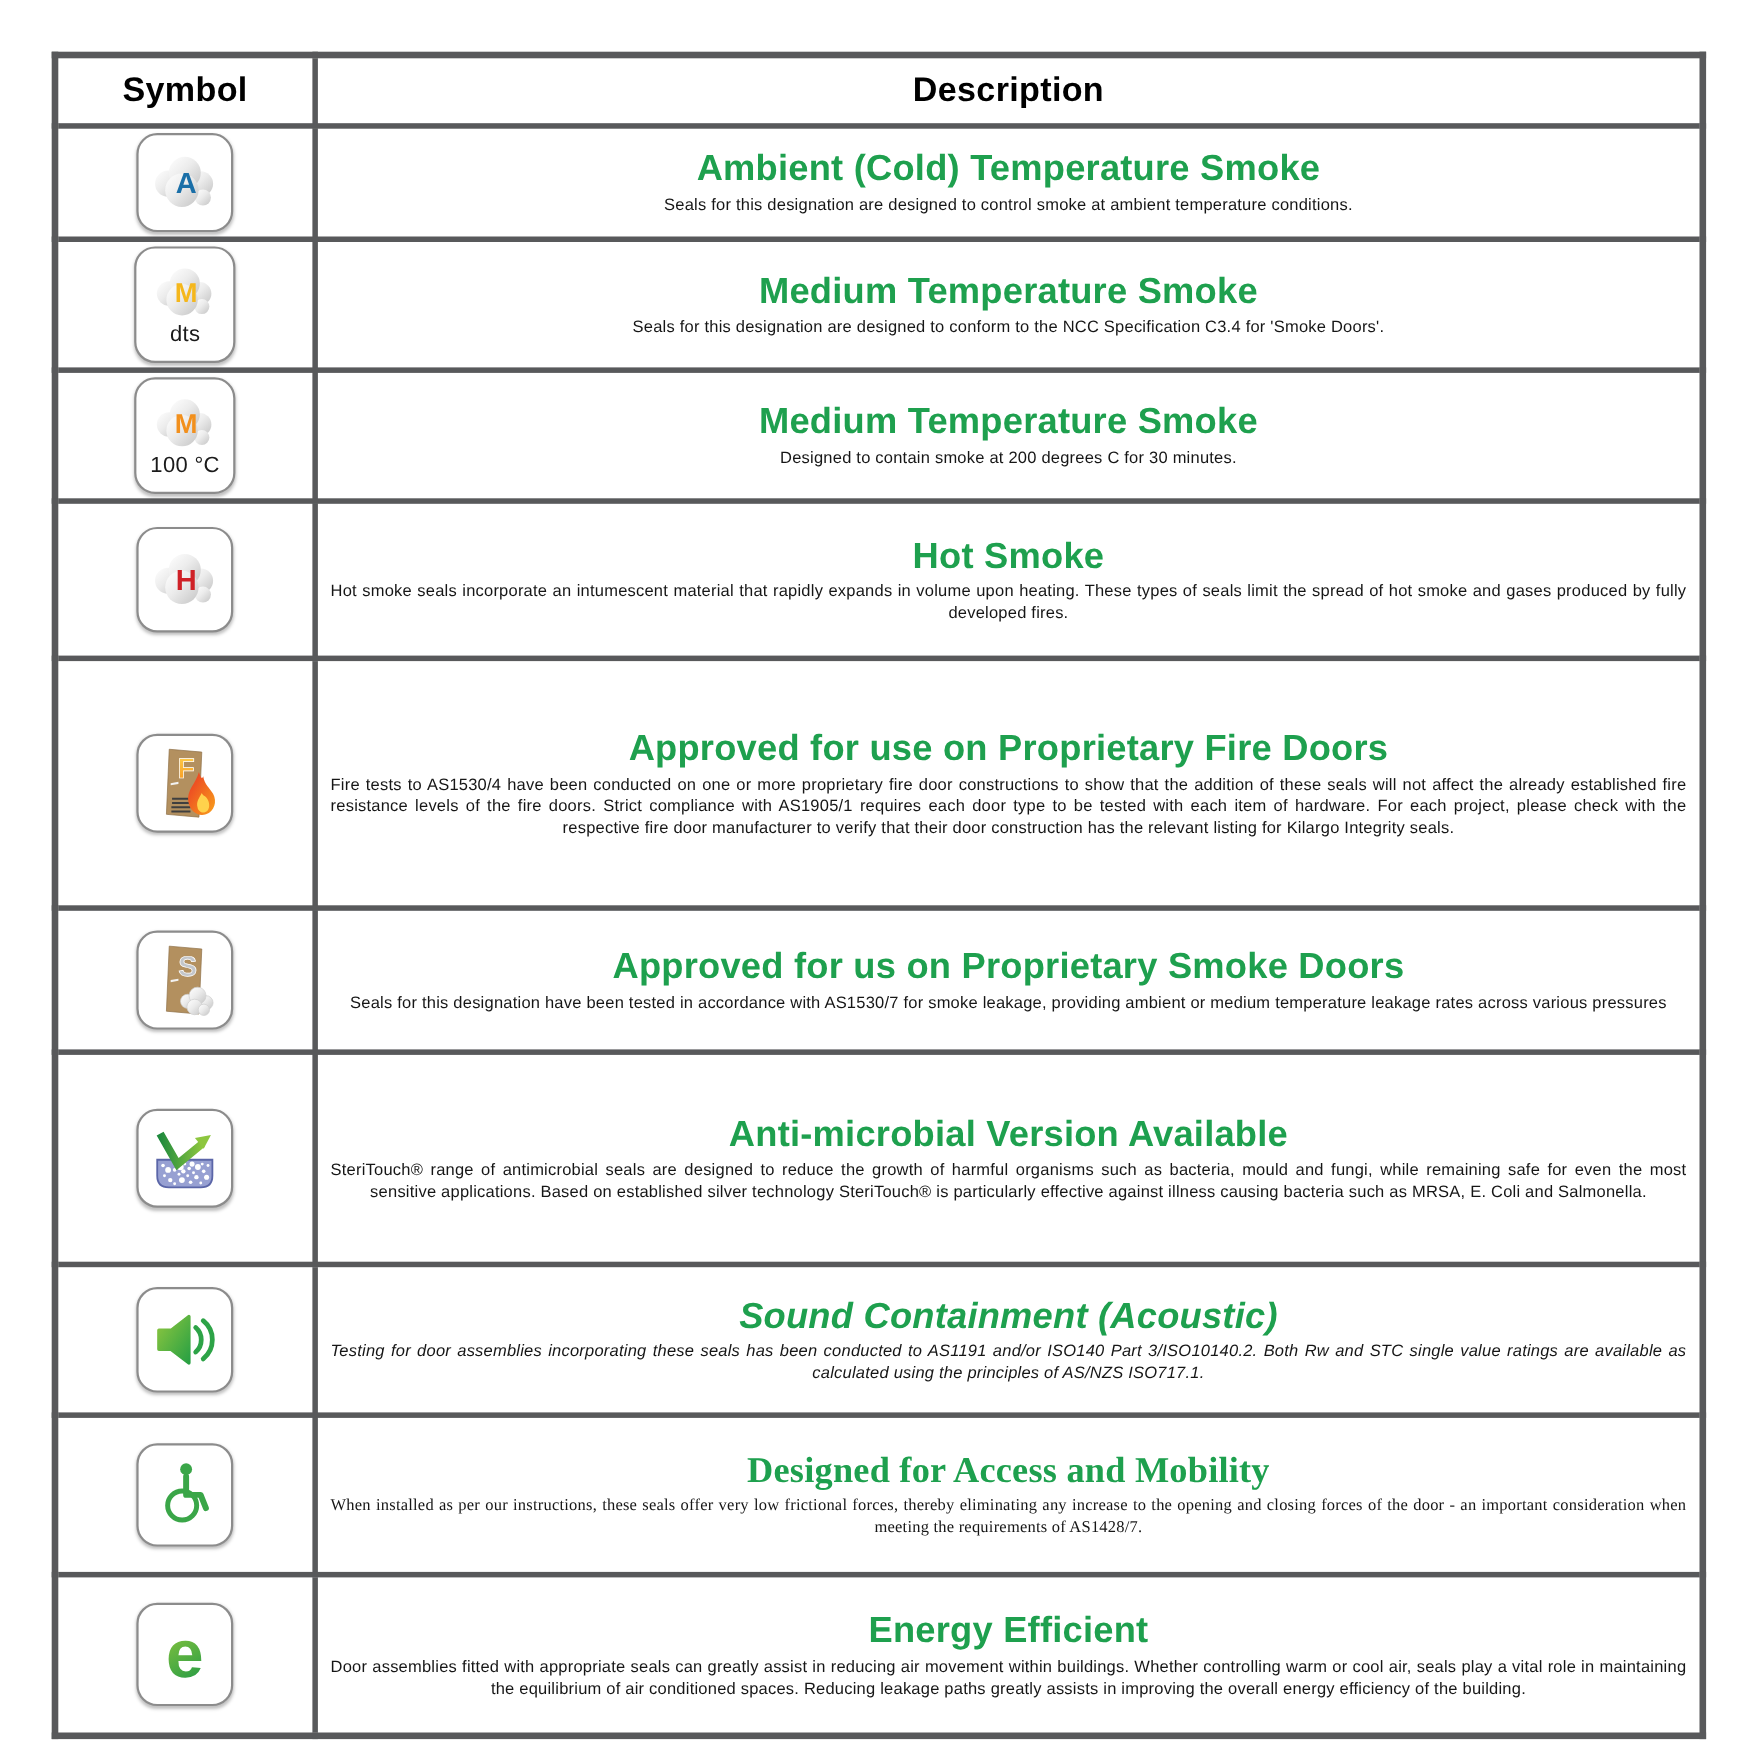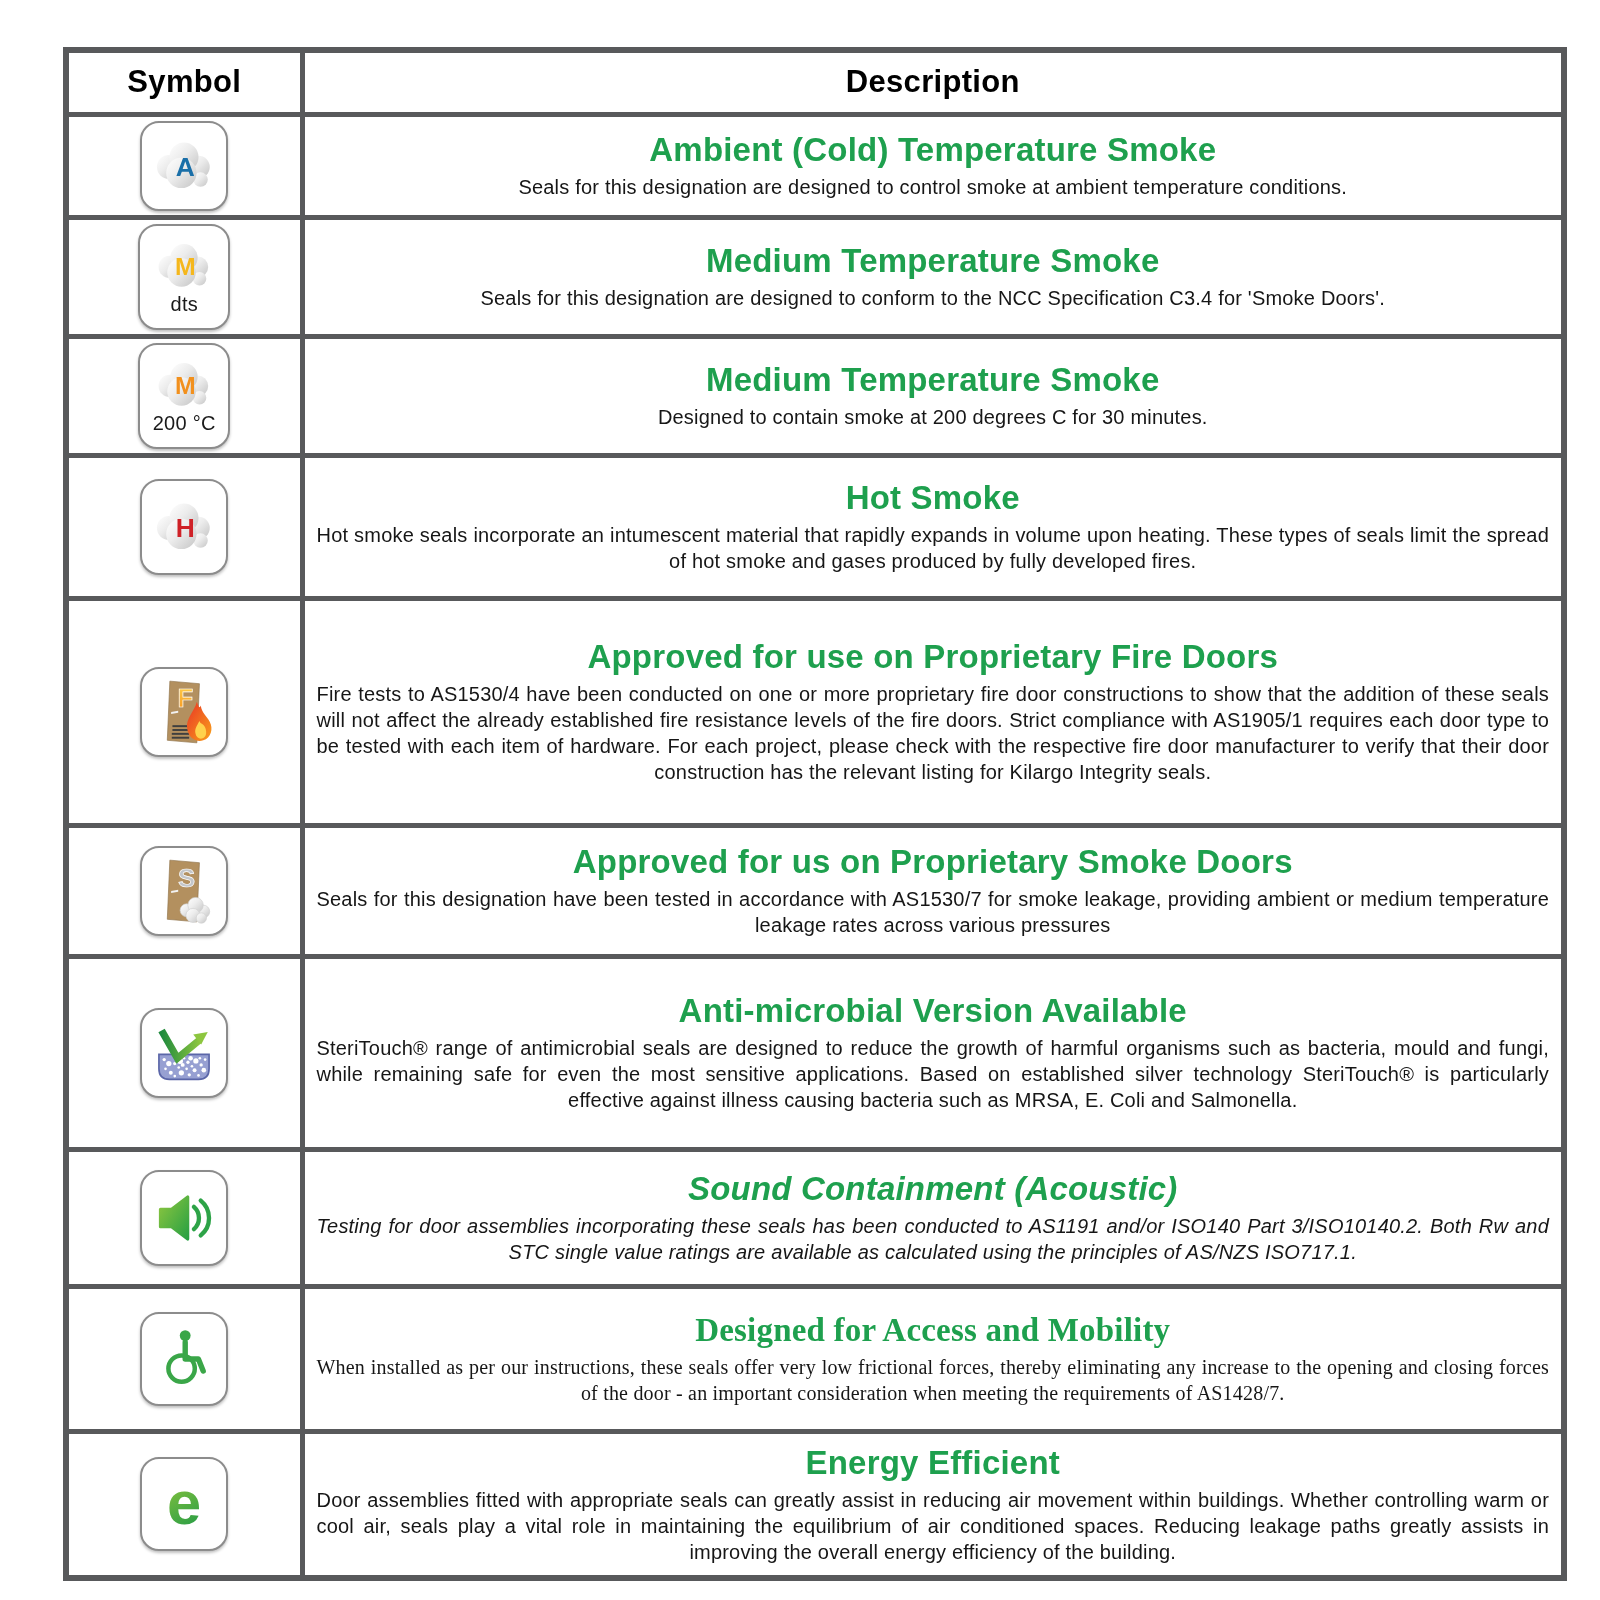--- a/index.html
+++ b/index.html
@@ -1,38 +1,38 @@
 <!DOCTYPE html>
 <html><head>
 <meta charset="utf-8">
 <style>
   html,body{margin:0;padding:0;background:#ffffff;}
   .page{
     width:1600px;height:1600px;background:#ffffff;position:relative;
     font-family:"Liberation Sans", sans-serif;color:#141414;
   }
   table.tbl{
-    position:absolute;left:63px;top:47px;width:1504px;height:1504px;
+    position:absolute;left:47px;top:47px;width:1504px;height:1504px;
     border-collapse:collapse;table-layout:fixed;background:#fff;
     border:6px solid #58595b;
   }
   .tbl th,.tbl td{border:5px solid #58595b;}
   col.c1{width:236px;}
   th.hcell{
     font-size:31px;font-weight:bold;color:#000;text-align:center;
     letter-spacing:.3px;padding:6px 0;
   }
   td.sym{text-align:center;vertical-align:middle;padding:4px 0;}
   td.desc{vertical-align:middle;text-align:center;padding:6px 12px;}
   .title{
     color:#1ea04e;font-size:33px;font-weight:600;line-height:1.18;
     margin:0 0 4px 0;letter-spacing:.2px;text-align:center;
   }
   .body{
-    margin:0;font-size:20px;line-height:1.3;color:#161616;
+    margin:0;font-size:15px;line-height:1.3;color:#161616;
     text-align:justify;text-align-last:center;letter-spacing:.2px;
   }
   .badge{
     display:inline-flex;flex-direction:column;align-items:center;justify-content:center;
     width:88px;height:90px;background:#fff;border:2.5px solid #8c8c8c;border-radius:19px;
     box-shadow:0 2px 3px rgba(0,0,0,.25);box-sizing:border-box;
   }
   .badge--tall{width:92px;height:106px;}
   .badge__sub{font-size:20px;line-height:1;color:#1a1a1a;margin-top:1px;letter-spacing:.3px;}
   .defs{position:absolute;width:0;height:0;overflow:hidden;}
@@ -128,21 +128,21 @@
         <td class="sym">
           <span class="badge badge--tall">
             <svg width="62" height="54" viewBox="0 0 100 85">
               <circle cx="27" cy="44" r="18" fill="url(#cloudg)"></circle>
                 <circle cx="72" cy="44" r="17" fill="url(#cloudg)"></circle>
               <circle cx="75" cy="63" r="11" fill="url(#cloudg)"></circle>
                 <circle cx="50" cy="29" r="22" fill="url(#cloudg)"></circle>
               <circle cx="46" cy="53" r="23" fill="url(#cloudg)"></circle>
               <text x="52" y="57" text-anchor="middle" font-size="40" font-weight="bold" fill="#f2901d">M</text>
             </svg>
-            <span class="badge__sub">200 °C</span>
+            <span class="badge__sub">100 °C</span>
           </span>
         </td>
         <td class="desc">
           <h2 class="title">Medium Temperature Smoke</h2>
           <p class="body">Designed to contain smoke at 200 degrees C for 30 minutes.</p>
         </td>
       </tr>
 
       <tr style="height:143px;">
         <td class="sym">

